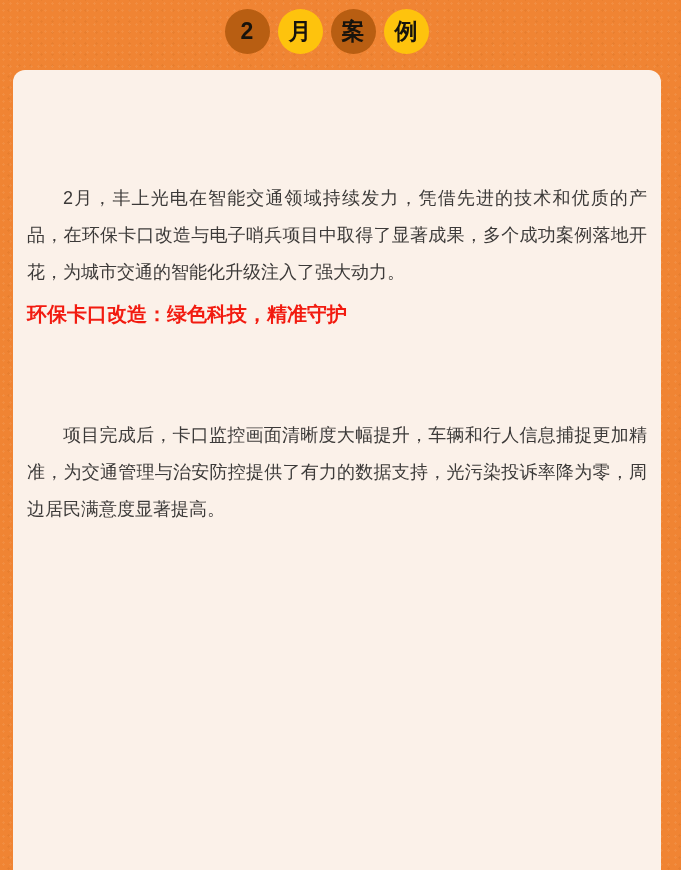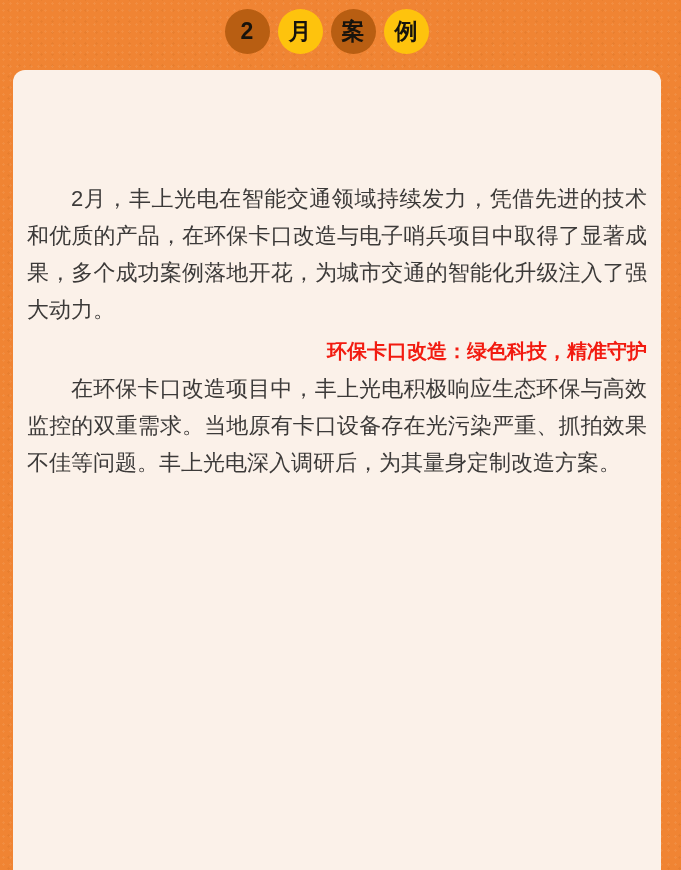--- a/index.html
+++ b/index.html
@@ -53,33 +53,32 @@
     width: 648px;
     height: 830px;
     background: #fbf1e9;
     border-radius: 12px;
     box-sizing: border-box;
     padding: 110px 14px 0 14px;
   }
 
   .para {
     margin: 0;
-    font-size: 22px;
+    font-size: 18px;
     line-height: 37px;
     color: #3c3a39;
     text-align: justify;
     text-indent: 2em;
   }
   .section-heading {
     margin: 5px 0 0 0;
     font-size: 20px;
     line-height: 37px;
     font-weight: bold;
     color: #f21b10;
-    text-align: right;
   }
   .blank-line {
     height: 42px;
   }
 </style>
 </head>
 <body>
 
 <div class="badge-row">
   <div class="badge dark">
@@ -92,16 +91,16 @@
     <span>案</span>
   </div>
   <div class="badge gold">
     <span>例</span>
   </div>
 </div>
 
 <div class="card">
   <p class="para">2月，丰上光电在智能交通领域持续发力，凭借先进的技术和优质的产品，在环保卡口改造与电子哨兵项目中取得了显著成果，多个成功案例落地开花，为城市交通的智能化升级注入了强大动力。</p>
   <h2 class="section-heading">环保卡口改造：绿色科技，精准守护</h2>
-  <p class="para">在环保卡口改造项目中，丰上光电积极响应生态环保与高效监控的双重需求。当地原有卡口设备存在光污染严重、抓拍效果不佳等问题。丰上光电深入调研后，为其量身定制改造方案。</p>
   <div class="blank-line"></div>
   <div class="blank-line"></div>
+  <p class="para">项目完成后，卡口监控画面清晰度大幅提升，车辆和行人信息捕捉更加精准，为交通管理与治安防控提供了有力的数据支持，光污染投诉率降为零，周边居民满意度显著提高。</p>
 </div>
 
 </body></html>

